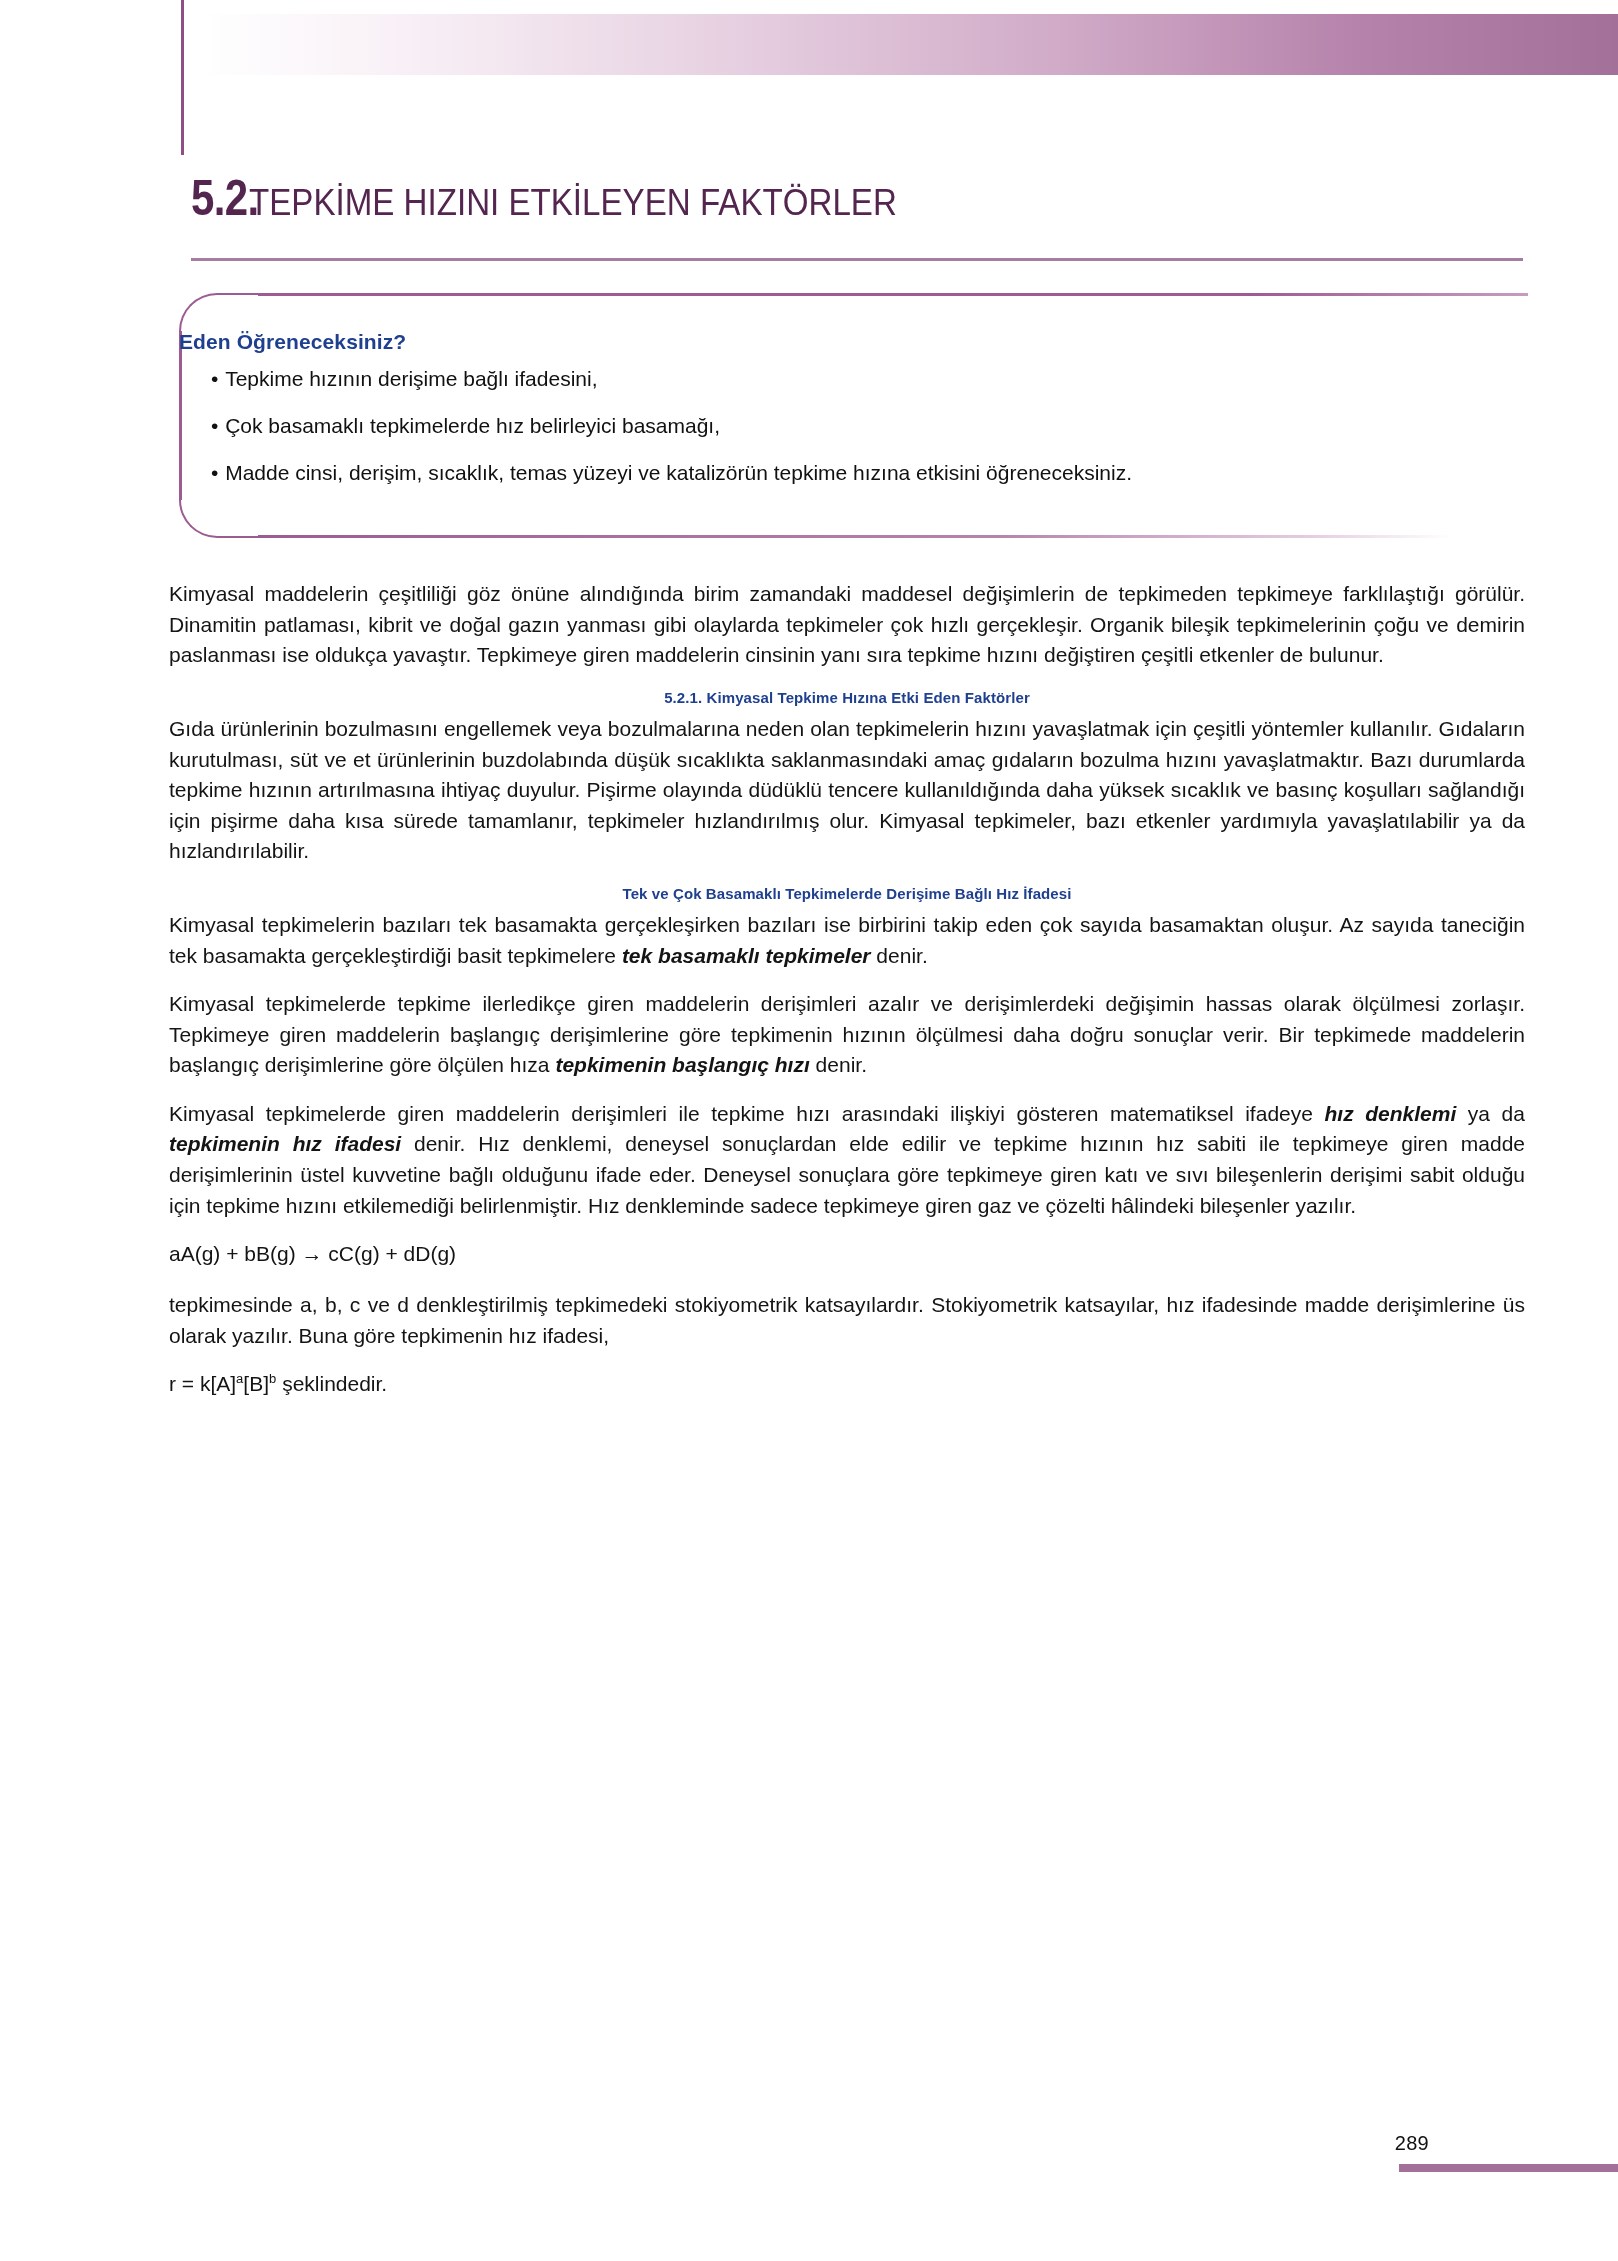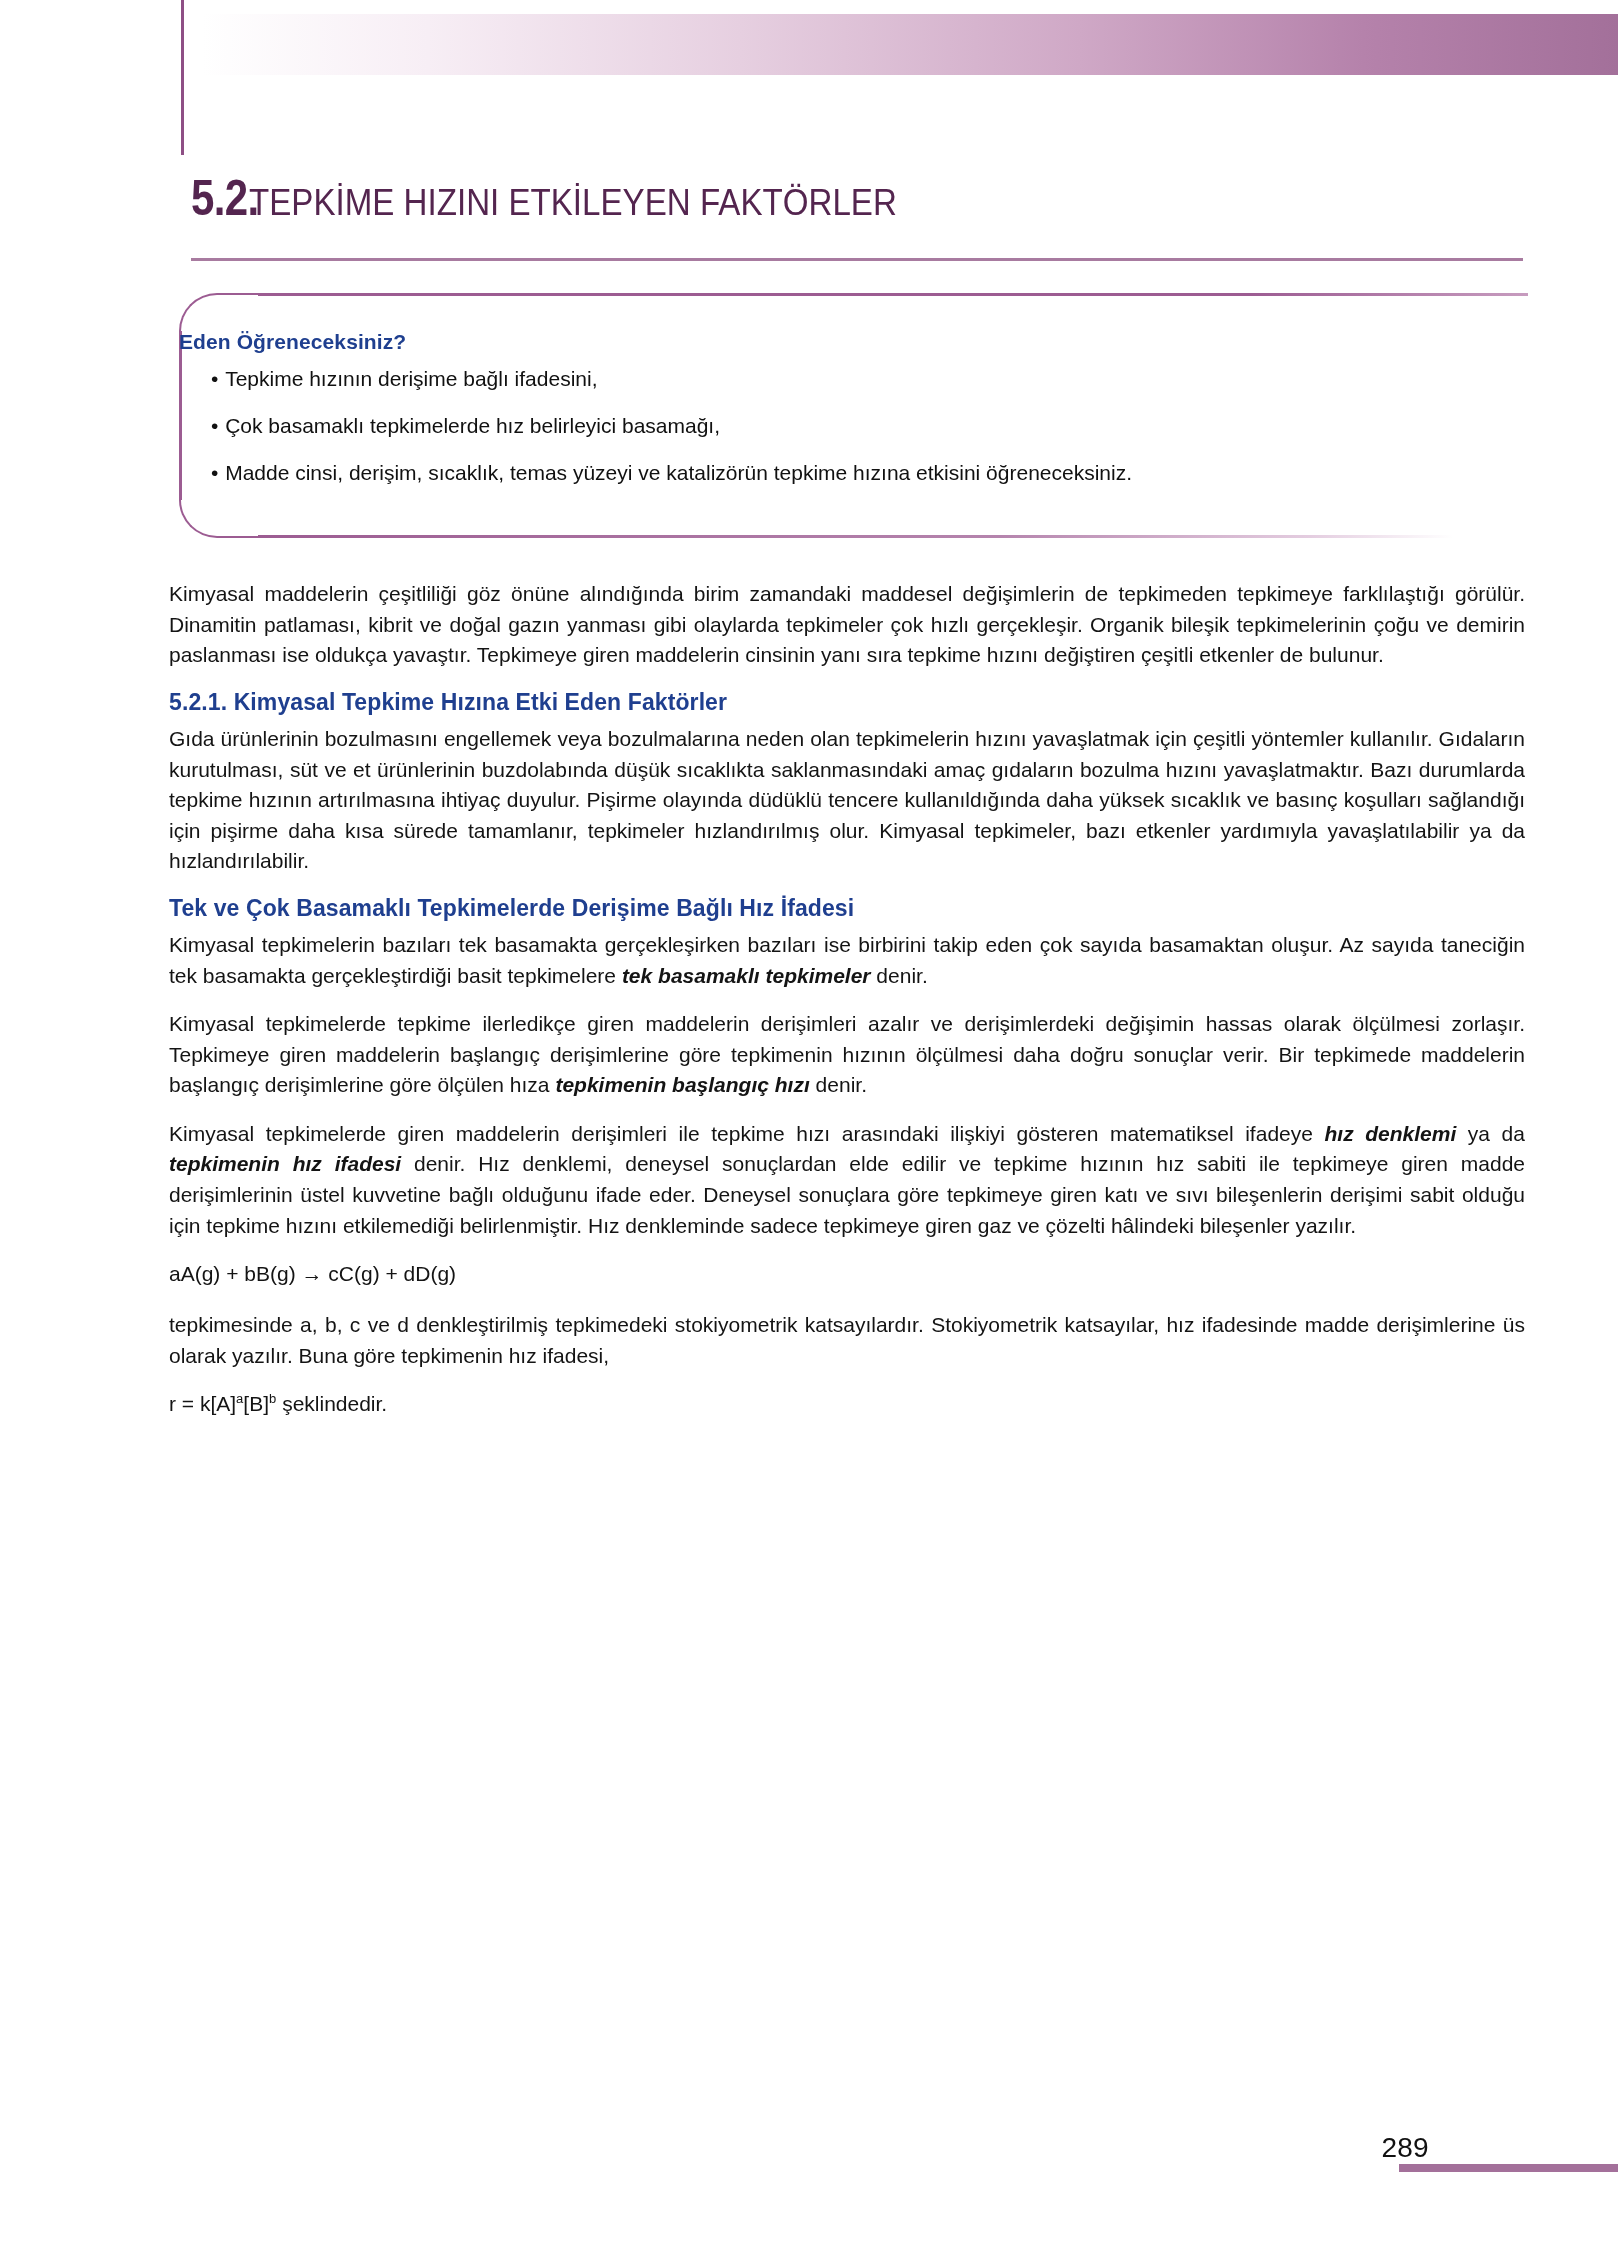--- a/index.html
+++ b/index.html
@@ -175,24 +175,25 @@
     font-size: 21px;
     line-height: 1.46;
     text-align: justify;
     color: #141414;
     hyphens: manual;
   }
   p.body b { font-weight: 700; font-style: italic; }
 
   h3.sub {
     margin: 15px 0 8.2px 0;
-    font-size: 23px;
+    font-size: 15px;
     font-weight: 700;
     color: #1f3f8f;
     letter-spacing: 0.1px;
+    text-align: center;
   }
   h3.sub.first { margin-top: 11px; }
 
   p.plain {
     margin: 0 0 20.4px 0;
     font-size: 21px;
     line-height: 1.46;
     color: #141414;
     text-align: left;
   }
@@ -204,21 +205,21 @@
     font-size: 0.62em;
     vertical-align: super;
     line-height: 0;
   }
 
   
   .page-number {
     position: absolute;
     right: 189px;
     top: 2132px;
-    font-size: 28px;
+    font-size: 20px;
     color: #111111;
     letter-spacing: 0.3px;
   }
   .footer-rule {
     position: absolute;
     left: 1399px;
     top: 2164px;
     width: 219px;
     height: 7.5px;
     background: #a3709a;

